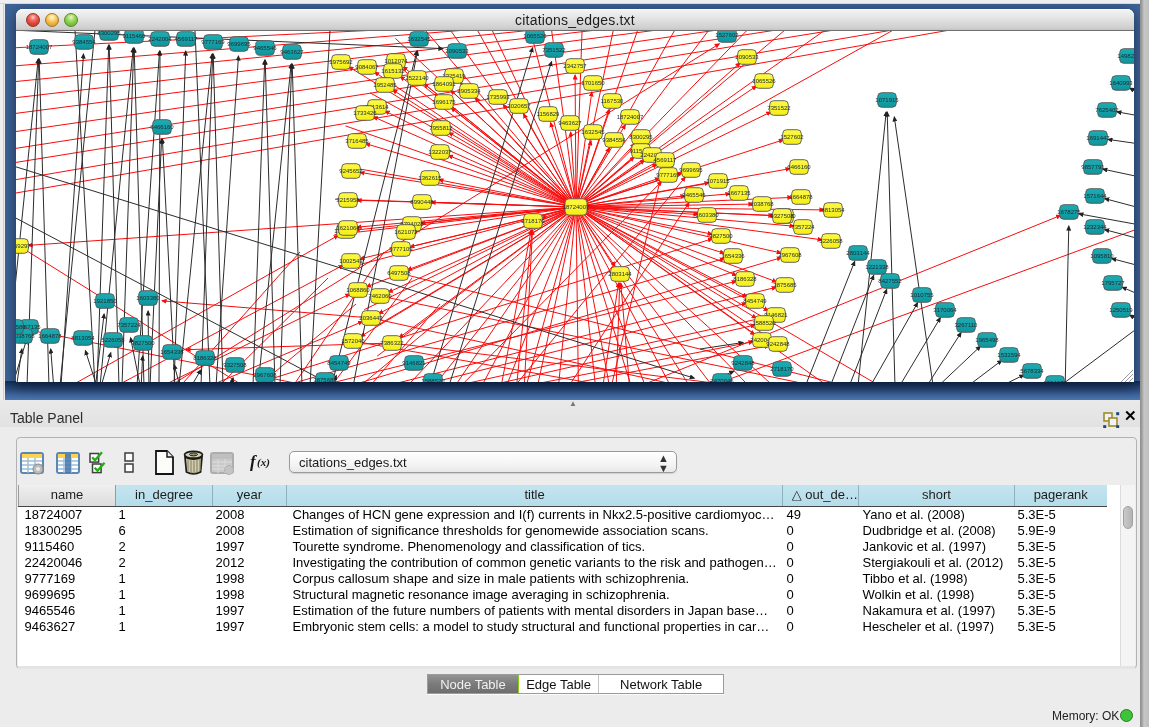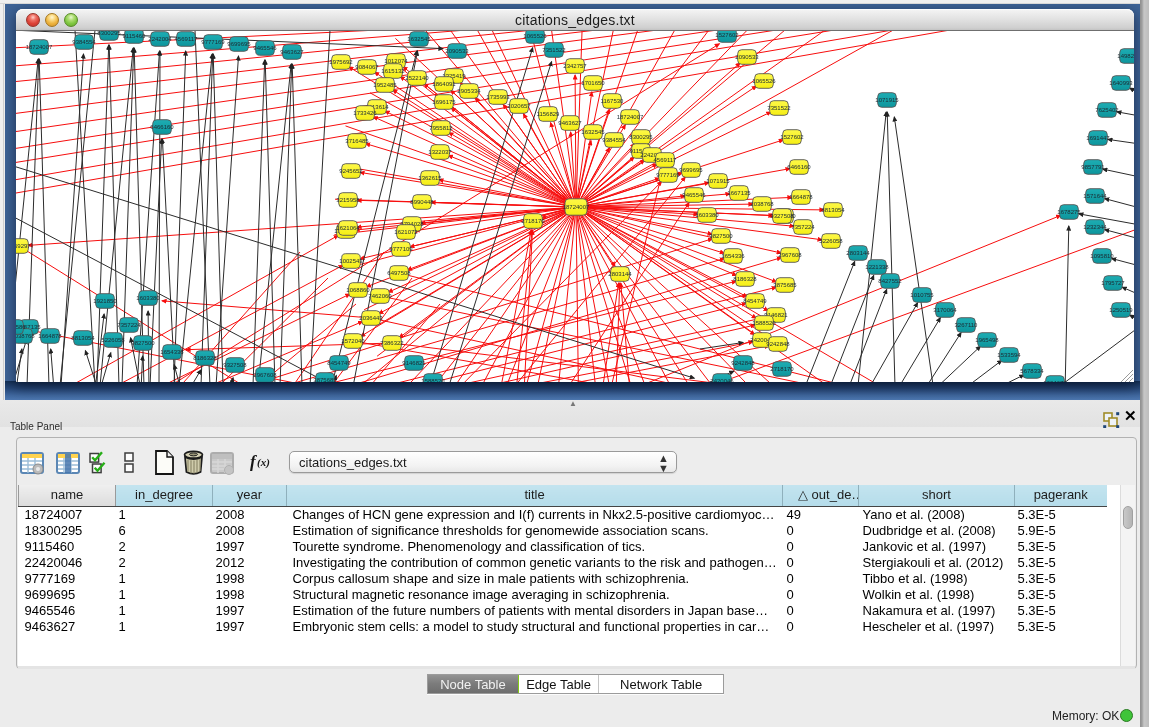--- a/index.html
+++ b/index.html
@@ -17,21 +17,21 @@
 #titlebar{left:0;top:0;width:1118px;height:22px;border-radius:7px 7px 0 0;background:linear-gradient(180deg,#f5f5f5 0,#e3e3e3 45%,#cfcfcf 90%,#c3c3c3 100%);border-bottom:1px solid #6f6f6f;box-shadow:inset 0 1px 0 #fdfdfd}
 #title{width:1118px;text-align:center;top:3px;font-size:14px;color:#1c1c1c;letter-spacing:.2px}
 .tl{top:4px;width:14px;height:14px;border-radius:50%}
 #tlr{left:10px;background:radial-gradient(circle at 50% 28%,#ffd0c9 0,#ee7166 28%,#dc4237 60%,#c0342b 100%);border:1px solid #99332a}
 #tly{left:29px;background:radial-gradient(circle at 50% 28%,#fff6d2 0,#fad982 28%,#edb23c 60%,#d3942a 100%);border:1px solid #a3761f}
 #tlg{left:48px;background:radial-gradient(circle at 50% 28%,#e6f8cf 0,#b0dd75 28%,#7fc740 60%,#66a52f 100%);border:1px solid #568a26}
 #canvas{left:0;top:22px;width:1118px;height:351px;background:#fff;overflow:hidden}
 
 #panel{left:0;top:400px;width:1141px;height:327px;background:#ececec}
 #panelhead{left:0;top:0;width:1141px;height:27px;background:linear-gradient(180deg,#e9e9e9,#e2e2e2)}
-#paneltitle{left:10px;top:21px;font-size:10px;color:#2d2d2d}
+#paneltitle{left:10px;top:10px;font-size:14px;color:#2d2d2d}
 #collapsearrow{left:569px;top:-1px;font-size:8px;color:#777}
 #floaticon{left:1103px;top:12px}
 #closex{left:1124px;top:7px;font-size:15px;font-weight:bold;color:#000}
 #container{left:16px;top:37px;width:1121px;height:232px;border:1px solid #b2b2b2;border-radius:4px;background:#ededed}
 
 #toolbar{left:0;top:0;width:1119px;height:44px}
 .ticon{top:13px}
 #combo{left:272px;top:13px;width:388px;height:22px;border:1px solid #9a9a9a;border-radius:5px;background:linear-gradient(180deg,#ffffff 0,#f2f2f2 70%,#e8e8e8 100%);box-shadow:0 1px 1px rgba(0,0,0,.12)}
 #combotext{left:9px;top:3px;font-size:13px;color:#1a1a1a}
 #comboarr{left:368px;top:1px;font-size:11px;color:#333;line-height:10px;text-align:center}
@@ -965,21 +965,21 @@
         </div>
       </div>
     <div class="abs" id="tablewrap">
       <table>
           <thead>
             <tr>
               <th class="namecol" style="width:97px">name</th>
               <th style="width:97px">in_degree</th>
               <th style="width:74px">year</th>
               <th style="width:496px">title</th>
-              <th style="width:76px;text-align:left;padding-left:15px">△ out_de…</th>
+              <th style="width:76px;text-align:right;padding-left:5px">△ out_de…</th>
               <th style="width:156px">short</th>
               <th style="width:92px;border-right:none">pagerank</th>
             </tr>
           </thead>
           <tbody>
             <tr>
               <td>18724007</td>
               <td class="c2">1</td>
               <td class="c2">2008</td>
               <td>Changes of HCN gene expression and I(f) currents in Nkx2.5-positive cardiomyoc…</td>
@@ -987,21 +987,21 @@
               <td style="padding-left:4px">Yano et al. (2008)</td>
               <td style="padding-left:3px">5.3E-5</td>
             </tr>
             <tr>
               <td>18300295</td>
               <td class="c2">6</td>
               <td class="c2">2008</td>
               <td>Estimation of significance thresholds for genomewide association scans.</td>
               <td style="padding-left:4px">0</td>
               <td style="padding-left:4px">Dudbridge et al. (2008)</td>
-              <td style="padding-left:3px">5.9E-5</td>
+              <td style="padding-left:3px">5.9E-9</td>
             </tr>
             <tr>
               <td>9115460</td>
               <td class="c2">2</td>
               <td class="c2">1997</td>
               <td>Tourette syndrome. Phenomenology and classification of tics.</td>
               <td style="padding-left:4px">0</td>
               <td style="padding-left:4px">Jankovic et al. (1997)</td>
               <td style="padding-left:3px">5.3E-5</td>
             </tr>

